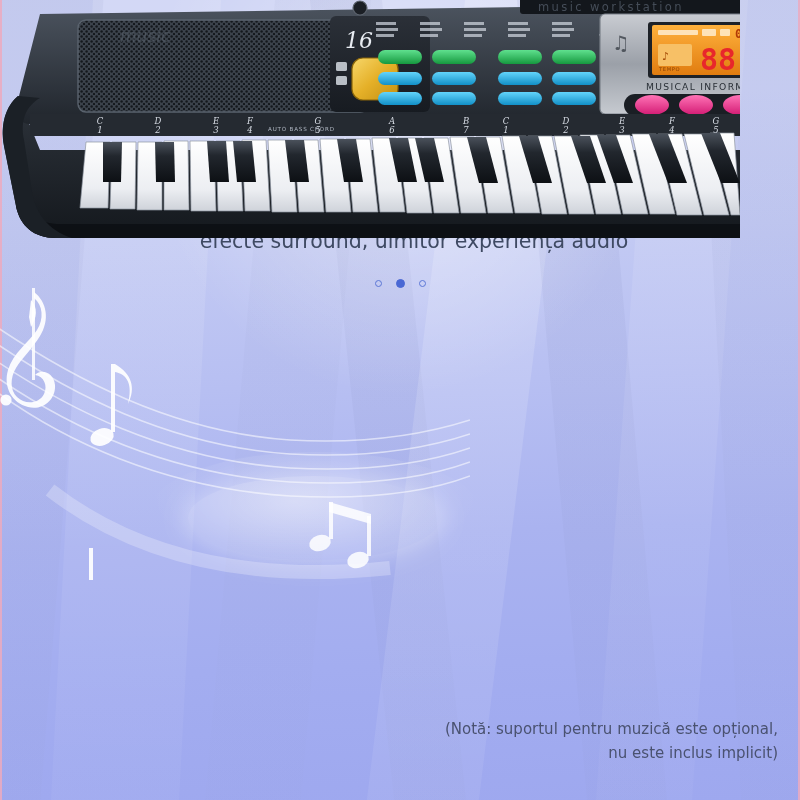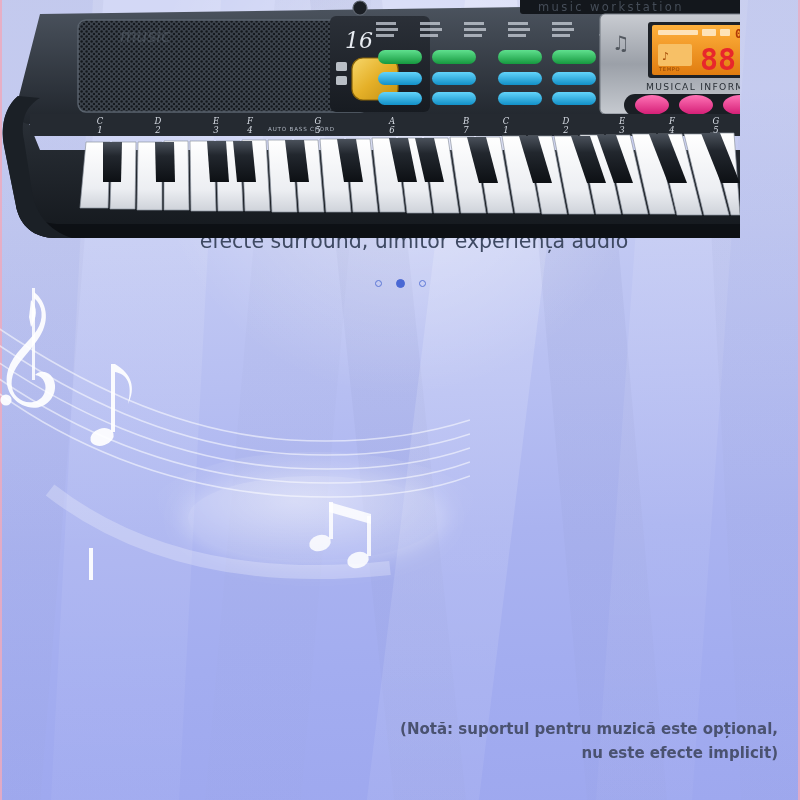--- a/index.html
+++ b/index.html
@@ -75,21 +75,21 @@
     position:absolute;left:150px;top:452px;width:330px;height:118px;
     border-radius:50%;
     background:radial-gradient(ellipse at 50% 38%,rgba(255,255,255,.22),rgba(255,255,255,0) 70%);
   }
 
   
   .note{
     position:absolute;right:22px;bottom:35px;text-align:right;
     font-size:15px;line-height:24px;color:#4a5270;
   }
-  .note span{display:block;font-weight:bold;}
+  .note span{display:block;}
 </style>
 </head>
 <body>
 
 <div id="stage">
 
   <div class="bg-base"></div>
   <div class="bg-bands">
     <div class="band b1"></div>
     <div class="band b2"></div>
@@ -395,16 +395,16 @@
 
     <path d="M18 96 C6 106,0 124,4 146 L16 206 C20 226,34 238,56 238 L72 238
              C48 230,36 214,32 192 L24 140 C20 120,26 106,40 98 Z" fill="#1b2026"></path>
   </svg>
 
   <div class="lens2"></div>
   <div class="lens"></div>
 
   <div class="note">
     <span>(Notă: suportul pentru muzică este opțional,</span>
-    <span>nu este efecte implicit)</span>
+    <span>nu este inclus implicit)</span>
   </div>
 
 </div>
 
 </body></html>

